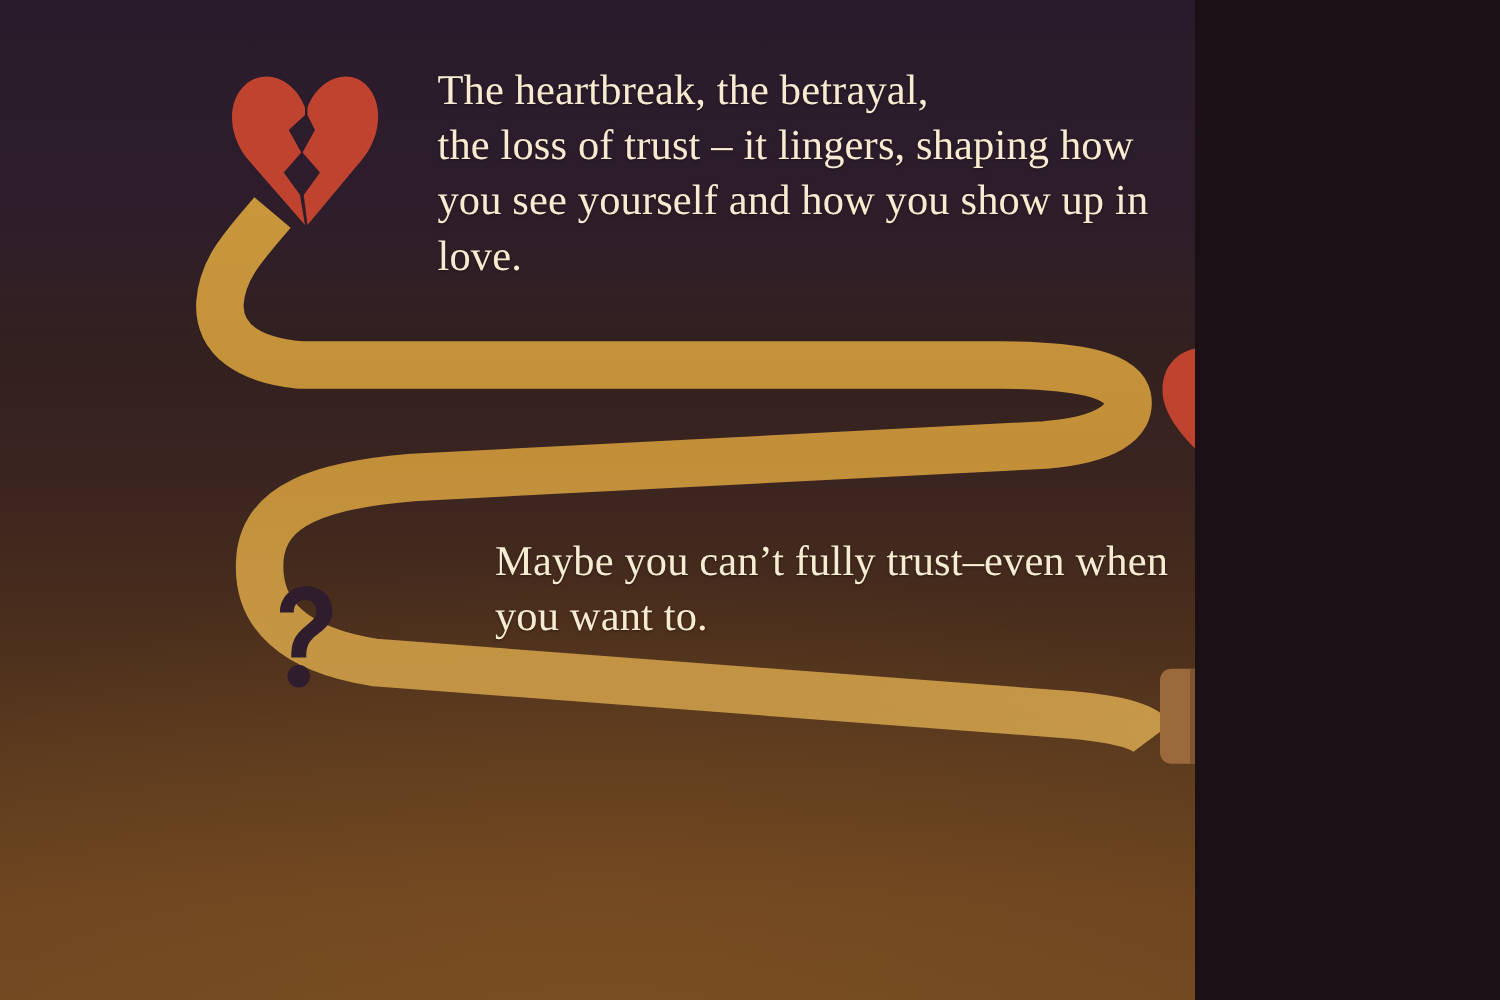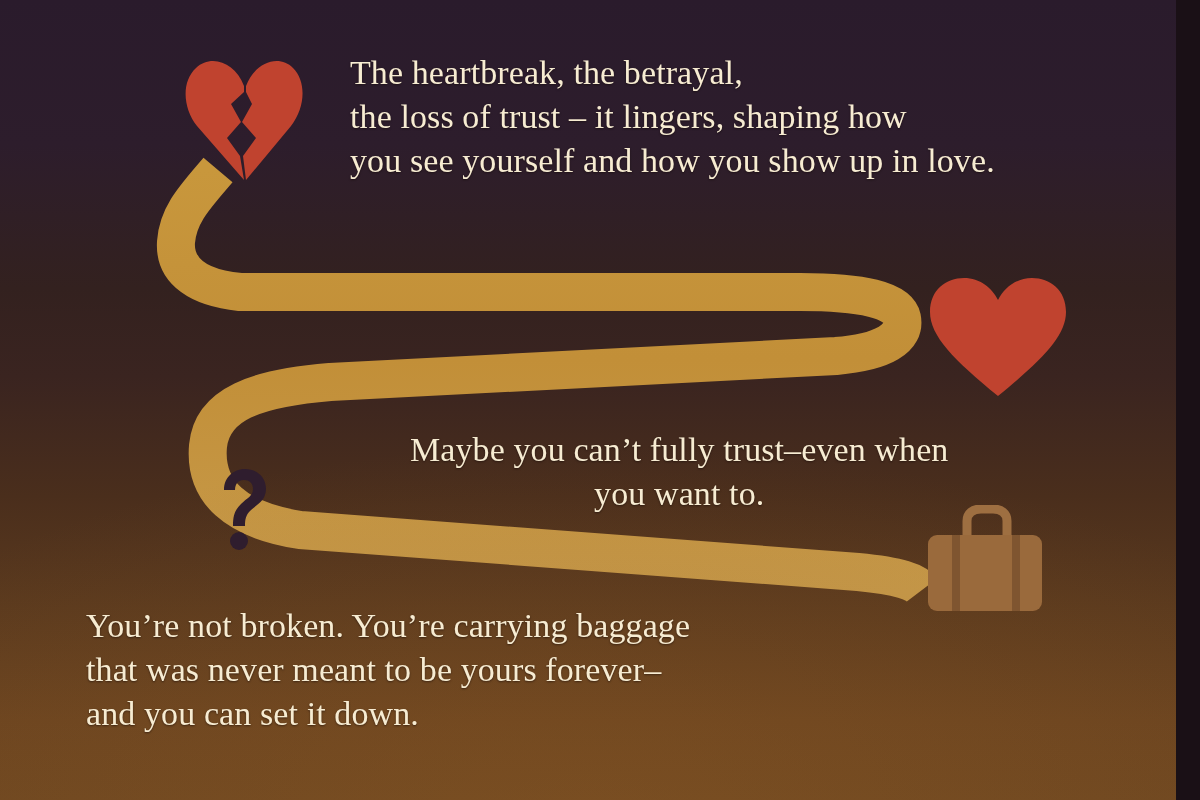--- a/index.html
+++ b/index.html
@@ -2,21 +2,21 @@
 <html><head>
 <meta charset="utf-8">
 <style>
   html, body {
     margin: 0;
     padding: 0;
     background: #1a1016;
   }
   #poster {
     position: relative;
-    width: 1176px;
+    width: 956px;
     height: 800px;
     overflow: hidden;
     font-family: "Liberation Serif", "DejaVu Serif", serif;
     background: linear-gradient(180deg,
         #2a1b2c 0%,
         #2d1d2c 18%,
         #33211f 36%,
         #3a2420 47%,
         #4a2e1c 62%,
         #5b3a1e 76%,
@@ -50,21 +50,21 @@
     font-size: 34px;
     line-height: 1.30;
     letter-spacing: 0.1px;
     text-shadow: 0 1px 2px rgba(20, 10, 8, 0.55);
     white-space: pre-line;
     z-index: 5;
   }
 
   #text-heartbreak { left: 350px; top: 51px; }
   #text-worth      { left: 84px;  top: 284px; }
-  #text-trust      { left: 410px; top: 428px; text-align: center; }
+  #text-trust      { left: 396px; top: 428px; }
   #text-baggage    { left: 86px;  top: 604px; }
 
   .icon { position: absolute; z-index: 4; }
   #icon-broken-heart { left: 183px; top: 52px;  width: 122px; height: 130px; }
   #icon-heart        { left: 928px; top: 276px; width: 140px; height: 122px; }
   #icon-suitcase     { left: 922px; top: 505px; width: 126px; height: 110px; }
   #icon-question     { left: 214px; top: 468px; width: 56px;  height: 84px;  z-index: 6; }
 </style>
 </head>
 <body>
@@ -148,17 +148,14 @@
   </div>
 
   <div class="text-block" id="text-heartbreak">The heartbreak, the betrayal,
 the loss of trust – it lingers, shaping how
 you see yourself and how you show up in love.</div>
 
 
   <div class="text-block" id="text-trust">Maybe you can’t fully trust–even when
 you want to.</div>
 
-  <div class="text-block" id="text-baggage">You’re not broken. You’re carrying baggage
-that was never meant to be yours forever–
-and you can set it down.</div>
 
 </div>
 
 </body></html>

